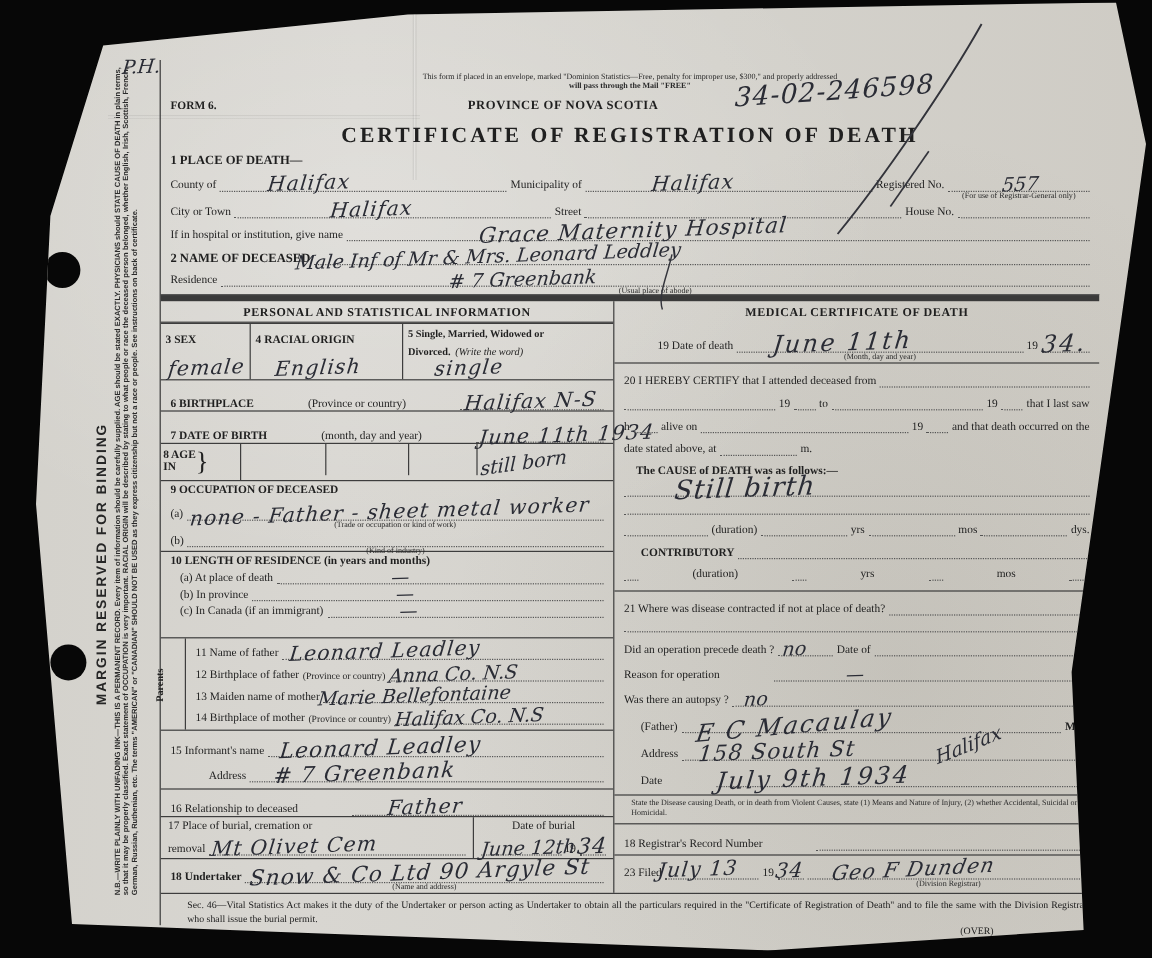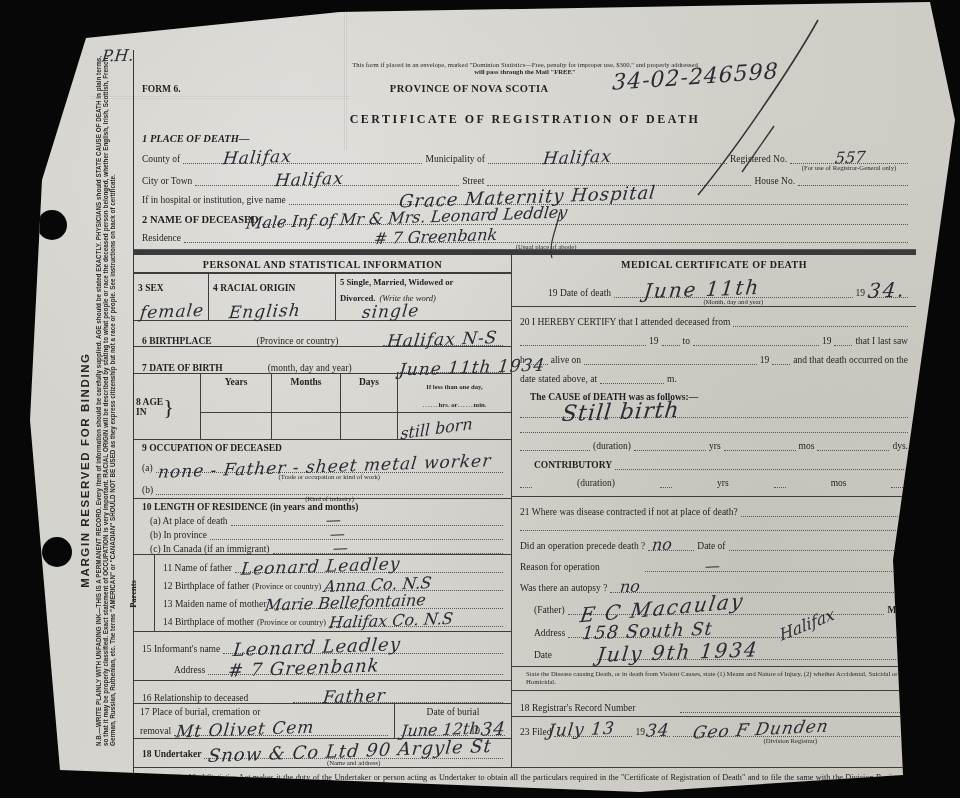--- a/index.html
+++ b/index.html
@@ -100,23 +100,23 @@
     <div class="form">
 
       <div class="ctr sm" style="padding-top:11px;">This form if placed in an envelope, marked "Dominion Statistics—Free, penalty for improper use, $300," and properly addressed</div>
       <div class="ctr sm b">will pass through the Mail "FREE"</div>
       <div class="row" style="margin-top:8px;">
         <span class="pr b">FORM 6.</span>
         <span class="pr b" style="flex:1;text-align:center;font-size:10.5px;letter-spacing:.5px;">PROVINCE OF NOVA SCOTIA</span>
         <span style="width:150px;"></span>
       </div>
       <div class="hw hw22" style="position:absolute;left:478px;top:16px;transform:rotate(-4deg) skewX(-6deg);">34-02-246598</div>
-      <div class="ctr b" style="font-size:12px;letter-spacing:2.5px;margin-top:18px;">CERTIFICATE OF REGISTRATION OF DEATH</div>
-
-      <div class="row" style="margin-top:6px;font-style:italic;">
+      <div class="ctr b" style="font-size:18px;letter-spacing:2.5px;margin-top:8px;">CERTIFICATE OF REGISTRATION OF DEATH</div>
+
+      <div class="row" style="margin-top:6px;">
         <span class="pr b" style="font-size:10.5px;">1 PLACE OF DEATH—</span>
       </div>
       <div class="row" style="margin-top:10px;">
         <span class="pr">County of</span>
         <span class="df">
             <span class="hw hw17" style="left:40px;">Halifax</span>
           </span>
         <span class="pr">Municipality of</span>
         <span class="df">
             <span class="hw hw17" style="left:55px;">Halifax</span>
@@ -194,29 +194,20 @@
                 <span class="hw hw17" style="left:2px;bottom:-4px;">June 11th 1934</span>
               </span>
           </div>
 
           <div class="age-tbl">
             <div class="age-l">
               <span class="pr b" style="line-height:10px;"><span>8 AGE</span><br><span>IN</span></span>
               <span style="font-size:22px;font-weight:normal;">}</span>
             </div>
             <div class="age-grid">
-              <div class="age-hdr">
-                <div class="ac pr b">Years</div>
-                <div class="ac2 pr b">Months</div>
-                <div class="ac3 pr b">Days</div>
-                <div class="acL">
-                  <span class="sm b">If less than one day,</span><br>
-                  <span class="sm" style="letter-spacing:1px;">......</span><span class="sm b">hrs. or</span><span class="sm" style="letter-spacing:1px;">......</span><span class="sm b">min.</span>
-                </div>
-              </div>
               <div class="age-val">
                 <div style="width:70px;"></div>
                 <div style="width:68px;"></div>
                 <div style="width:56px;"></div>
                 <div style="flex:1;">
                     <span class="hw hw16" style="position:absolute;left:2px;bottom:2px;transform:rotate(-8deg) skewX(-10deg);">still born</span>
                   </div>
               </div>
             </div>
           </div>
@@ -233,21 +224,21 @@
               </span>
             </div>
             <div class="row" style="margin-top:12px;">
               <span class="pr">(b)</span>
               <span class="df">
                 <span class="sm note-under">(Kind of industry)</span>
               </span>
             </div>
           </div>
 
-          <div style="border-bottom:1.1px solid #3d3d3d;padding-bottom:0;">
+          <div style="border-bottom:1.1px solid #3d3d3d;padding-bottom:16px;">
             <div class="row" style="margin-top:3px;">
                 <span class="pr b">10 LENGTH OF RESIDENCE (in years and months)</span>
               </div>
             <div class="row" style="margin-top:4px;padding-left:16px;">
               <span class="pr">(a) At place of death</span>
               <span class="df">
                   <span class="hw dash" style="left:95px;">—</span>
                 </span>
             </div>
             <div class="row" style="margin-top:4px;padding-left:16px;">

